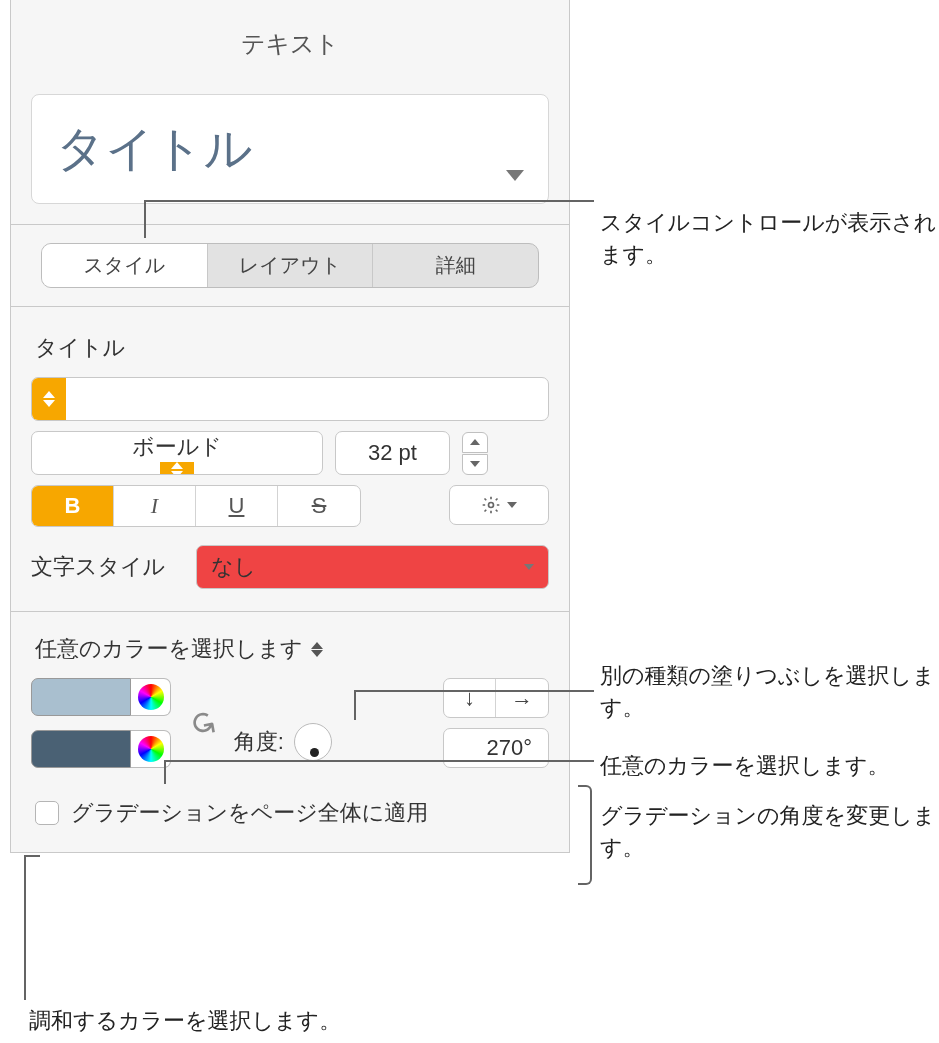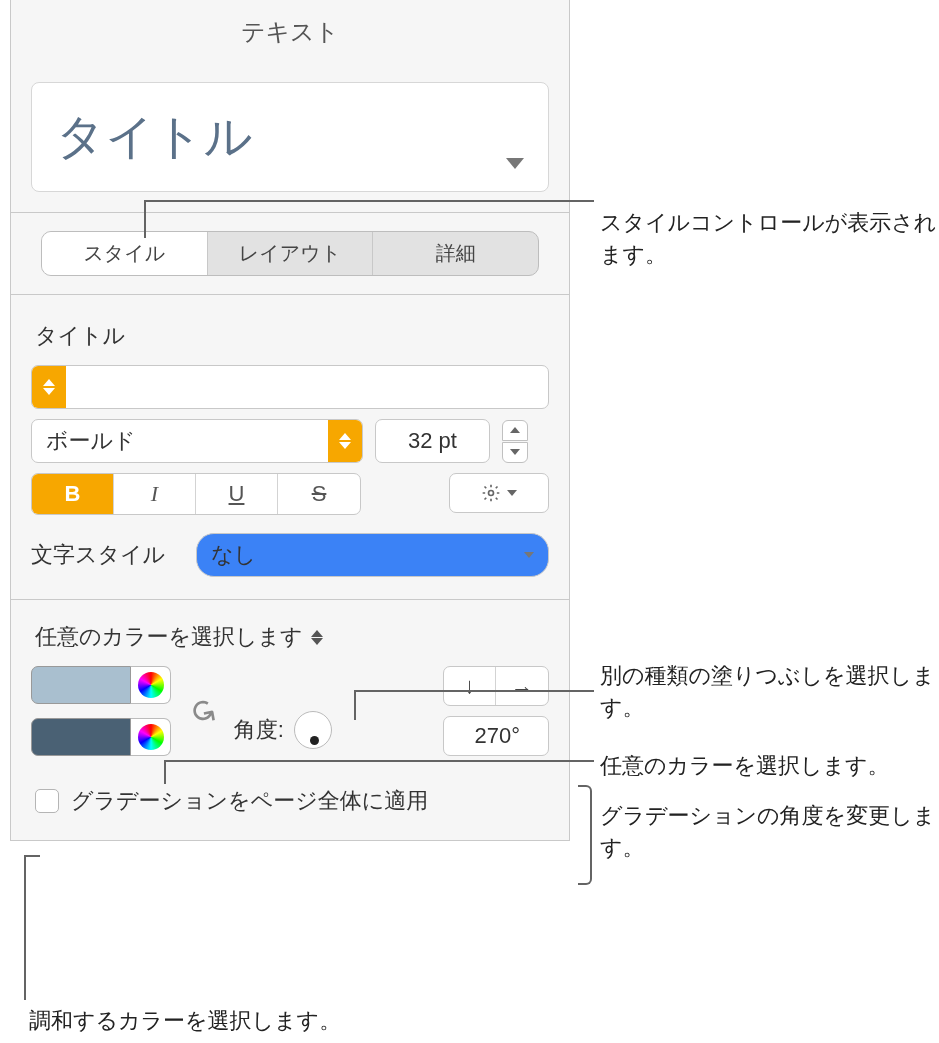--- a/index.html
+++ b/index.html
@@ -17,21 +17,22 @@
   top: 0;
   width: 560px;
   background: #f6f6f6;
   border: 1px solid #c9c9c9;
   border-top: none;
 }
 .panel-header {
   text-align: center;
   font-size: 24px;
   color: #555;
-  padding: 16px 0 6px 0;
+  padding: 0 0 6px 0;
+  margin-top: 28px;
 }
 .style-picker {
   margin: 28px 20px 0 20px;
   background: #fff;
   border: 1px solid #d7d7d7;
   border-radius: 8px;
   display: flex;
   align-items: flex-end;
   justify-content: space-between;
   padding: 22px 24px;
@@ -91,21 +92,21 @@
   background: #f7a700;
   display: flex; flex-direction: column;
   align-items: center; justify-content: center;
   gap: 2px;
 }
 .tri-up { width:0;height:0;border-left:6px solid transparent;border-right:6px solid transparent;border-bottom:7px solid #fff; }
 .tri-down { width:0;height:0;border-left:6px solid transparent;border-right:6px solid transparent;border-top:7px solid #fff; }
 
 .row { display: flex; gap: 12px; align-items: center; }
 .font-weight-row { margin-top: 10px; }
-.font-weight-select { width: 332px; }
+.font-weight-select { width: 292px; flex-direction: column; }
 .size-box {
   width: 115px; height: 44px;
   background: #fff; border: 1px solid #c8c8c8; border-radius: 7px;
   display: flex; align-items: center; justify-content: center;
   font-size: 22px;
 }
 .stepper {
   display: flex; flex-direction: column; gap: 1px;
 }
 .step-btn {
@@ -141,22 +142,22 @@
   display: flex; align-items: center; justify-content: center; gap: 6px;
   margin-left: auto;
 }
 .gear-icon { width: 20px; height: 20px; }
 
 .charstyle-row {
   display: flex; align-items: center; gap: 25px; margin-top: 18px; justify-content: space-between;
 }
 .charstyle-label { font-size: 22px; color: #333; width: 140px; }
 .charstyle-select {
-  flex: 1; height: 44px; background: #3b82f6; border: 1px solid #c8c8c8;
-  border-radius: 18px; display: flex; align-items: center; padding: 0 14px;
+  flex: 1; height: 44px; background: #ef4444; border: 1px solid #c8c8c8;
+  border-radius: 7px; display: flex; align-items: center; padding: 0 14px;
   justify-content: space-between; font-size: 22px;
 }
 
 .fill-header {
   display: flex; align-items: center; gap: 8px;
   margin: 22px 0 14px 4px; font-size: 22px;
 }
 .updown-caret {
   display: flex; flex-direction: column; gap: 1px;
 }
@@ -199,21 +200,21 @@
   overflow: hidden; background: #fff;
 }
 .dir-btn {
   width: 52px; height: 38px; display: flex; align-items: center; justify-content: center;
   font-size: 22px; color: #444;
 }
 .dir-btn:first-child { border-right: 1px solid #d3d3d3; }
 .angle-value {
   width: 106px; height: 40px; background: #fff; border: 1px solid #c8c8c8;
   border-radius: 7px; display: flex; align-items: center; justify-content: flex-end;
-  padding: 0 28px; font-size: 22px;
+  padding: 0 16px; font-size: 22px;
 }
 .angle-mid {
   display: flex; align-items: center; gap: 10px; margin-top: 38px;
 }
 .angle-label { font-size: 22px; }
 .angle-dial {
   width: 38px; height: 38px; border-radius: 50%;
   background: #fff; border: 1px solid #bbb; position: relative;
 }
 .angle-dot {

